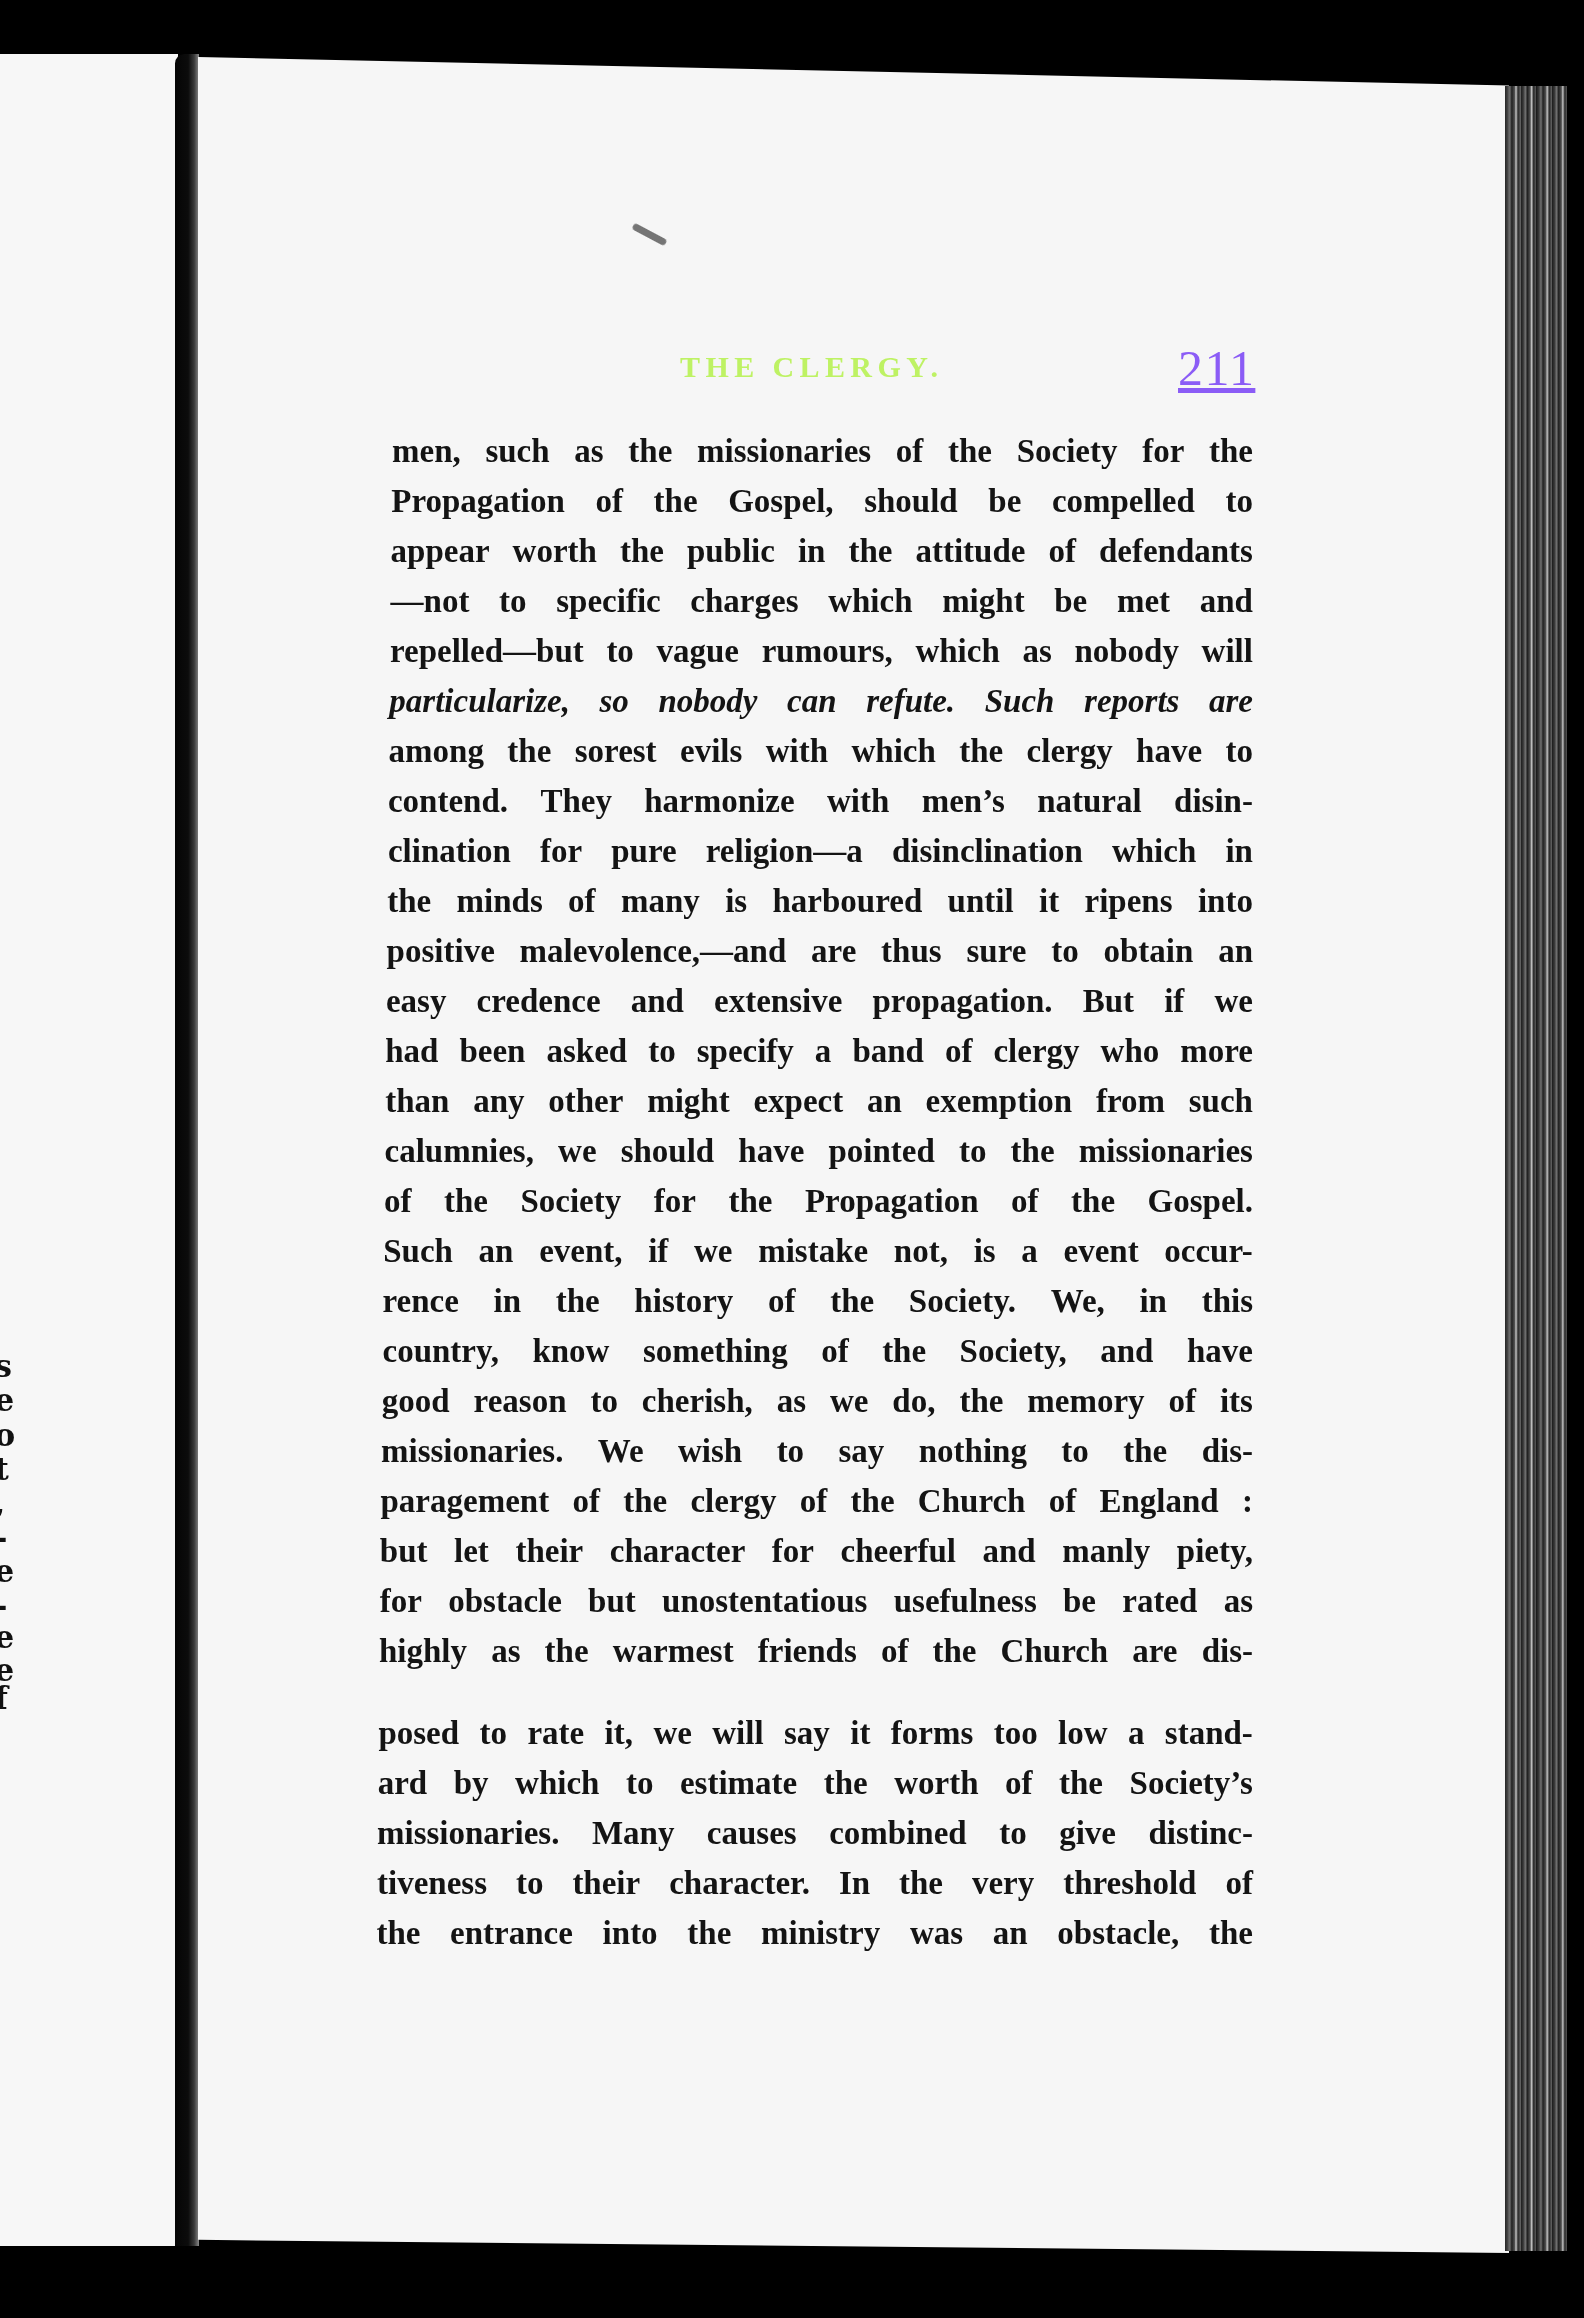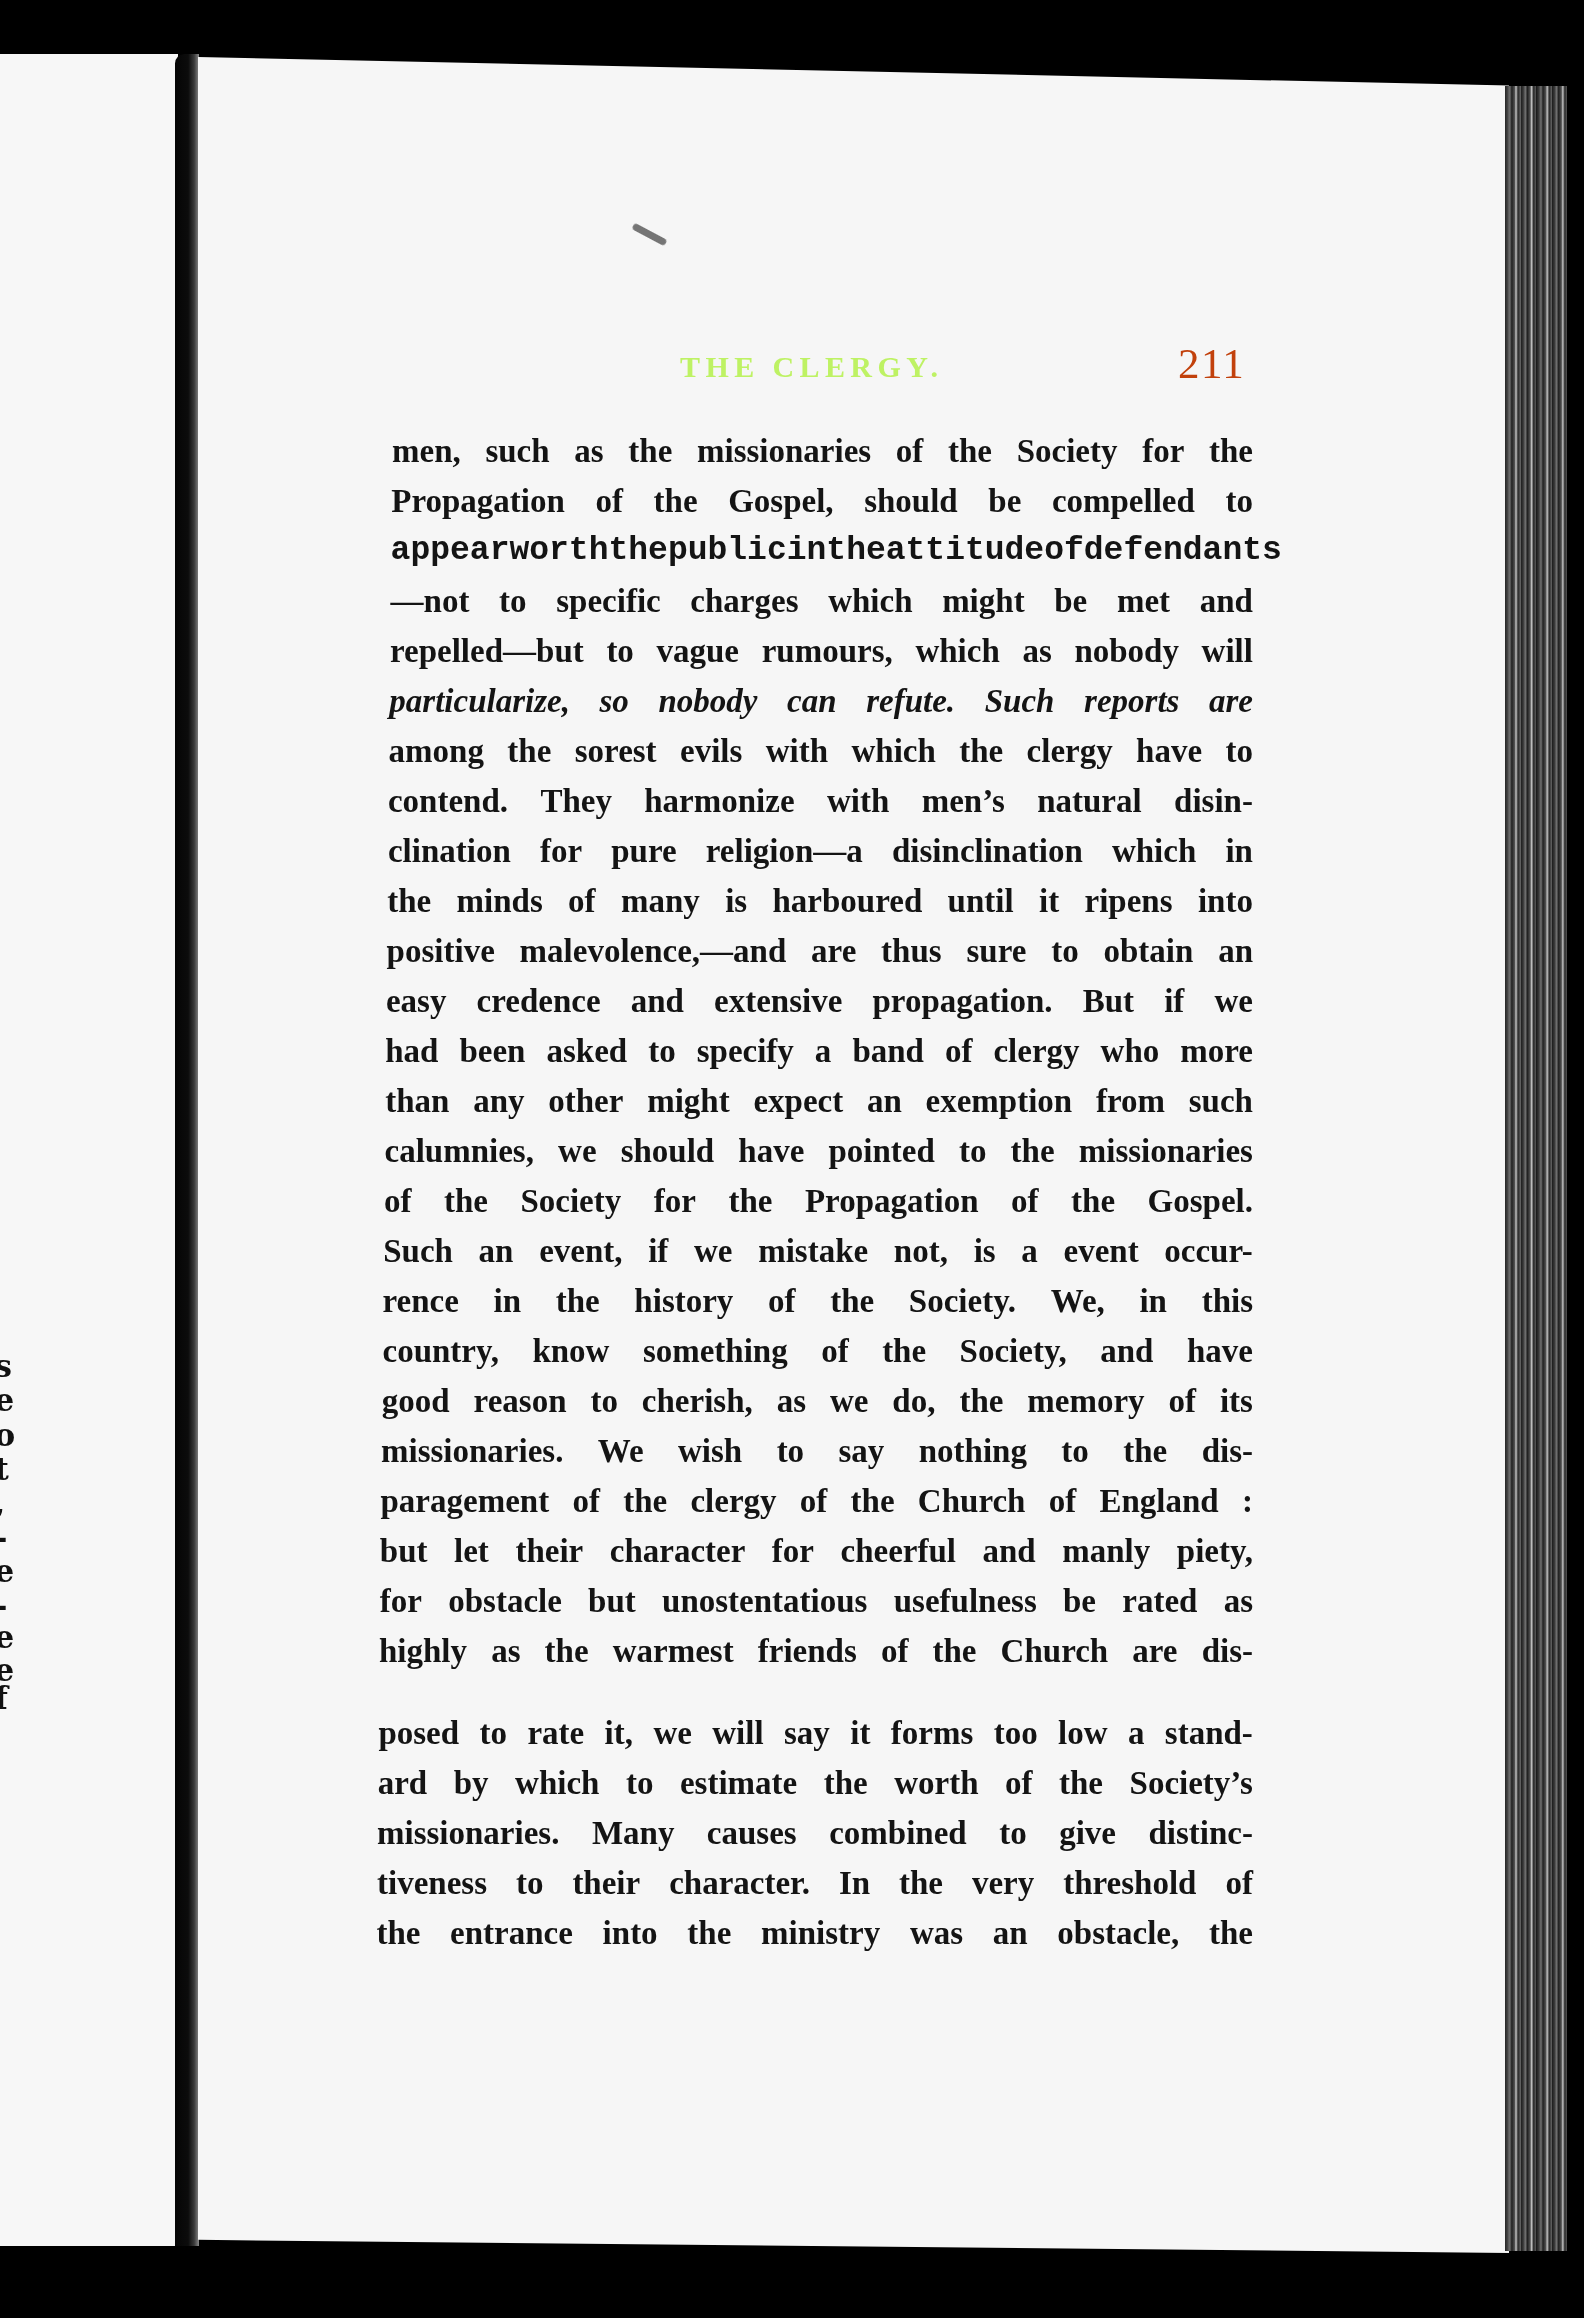--- a/index.html
+++ b/index.html
@@ -31,21 +31,21 @@
     position:absolute; left:631px; top:231px; width:37px; height:6.8px;
     background:#555; border-radius:3.4px; transform:rotate(28deg); opacity:0.8; filter:blur(0.7px);
   }
   .header-title {
     position:absolute; left:680px; top:350px;
     font-family:"Liberation Serif", serif; font-weight:bold; font-size:30px;
     letter-spacing:5.4px; color:#bef264;
   }
   .page-number {
     position:absolute; left:1178px; top:339px;
-    font-family:"Liberation Serif", serif; font-size:43px; color:#c2410c; letter-spacing:1.4px;
+    font-family:"Liberation Serif", serif; font-size:50px; color:#8b5cf6; letter-spacing:1.4px;text-decoration:underline;
   }
   .body-text {
     position:absolute; left:392px; top:426px; width:861px;
     font-family:"Liberation Serif", serif; font-size:33px; line-height:50px;
     color:#141414; font-weight:bold;
   }
   .line {
     display:block; height:50px; text-align:justify; text-align-last:justify;
     white-space:nowrap; overflow:visible;
   }
@@ -99,21 +99,21 @@
         <span>Propagation</span>
         <span>of</span>
         <span>the</span>
         <span>Gospel,</span>
         <span>should</span>
         <span>be</span>
         <span>compelled</span>
         <span>to</span>
       </div>
     </div>
-    <div class="line" style="margin-left: -1.4px; font-family: Liberation Mono, monospace;">
+    <div class="line" style="margin-left: -1.4px;">
       <div class="line-inner">
         <span>appear</span>
         <span>worth</span>
         <span>the</span>
         <span>public</span>
         <span>in</span>
         <span>the</span>
         <span>attitude</span>
         <span>of</span>
         <span>defendants</span>

